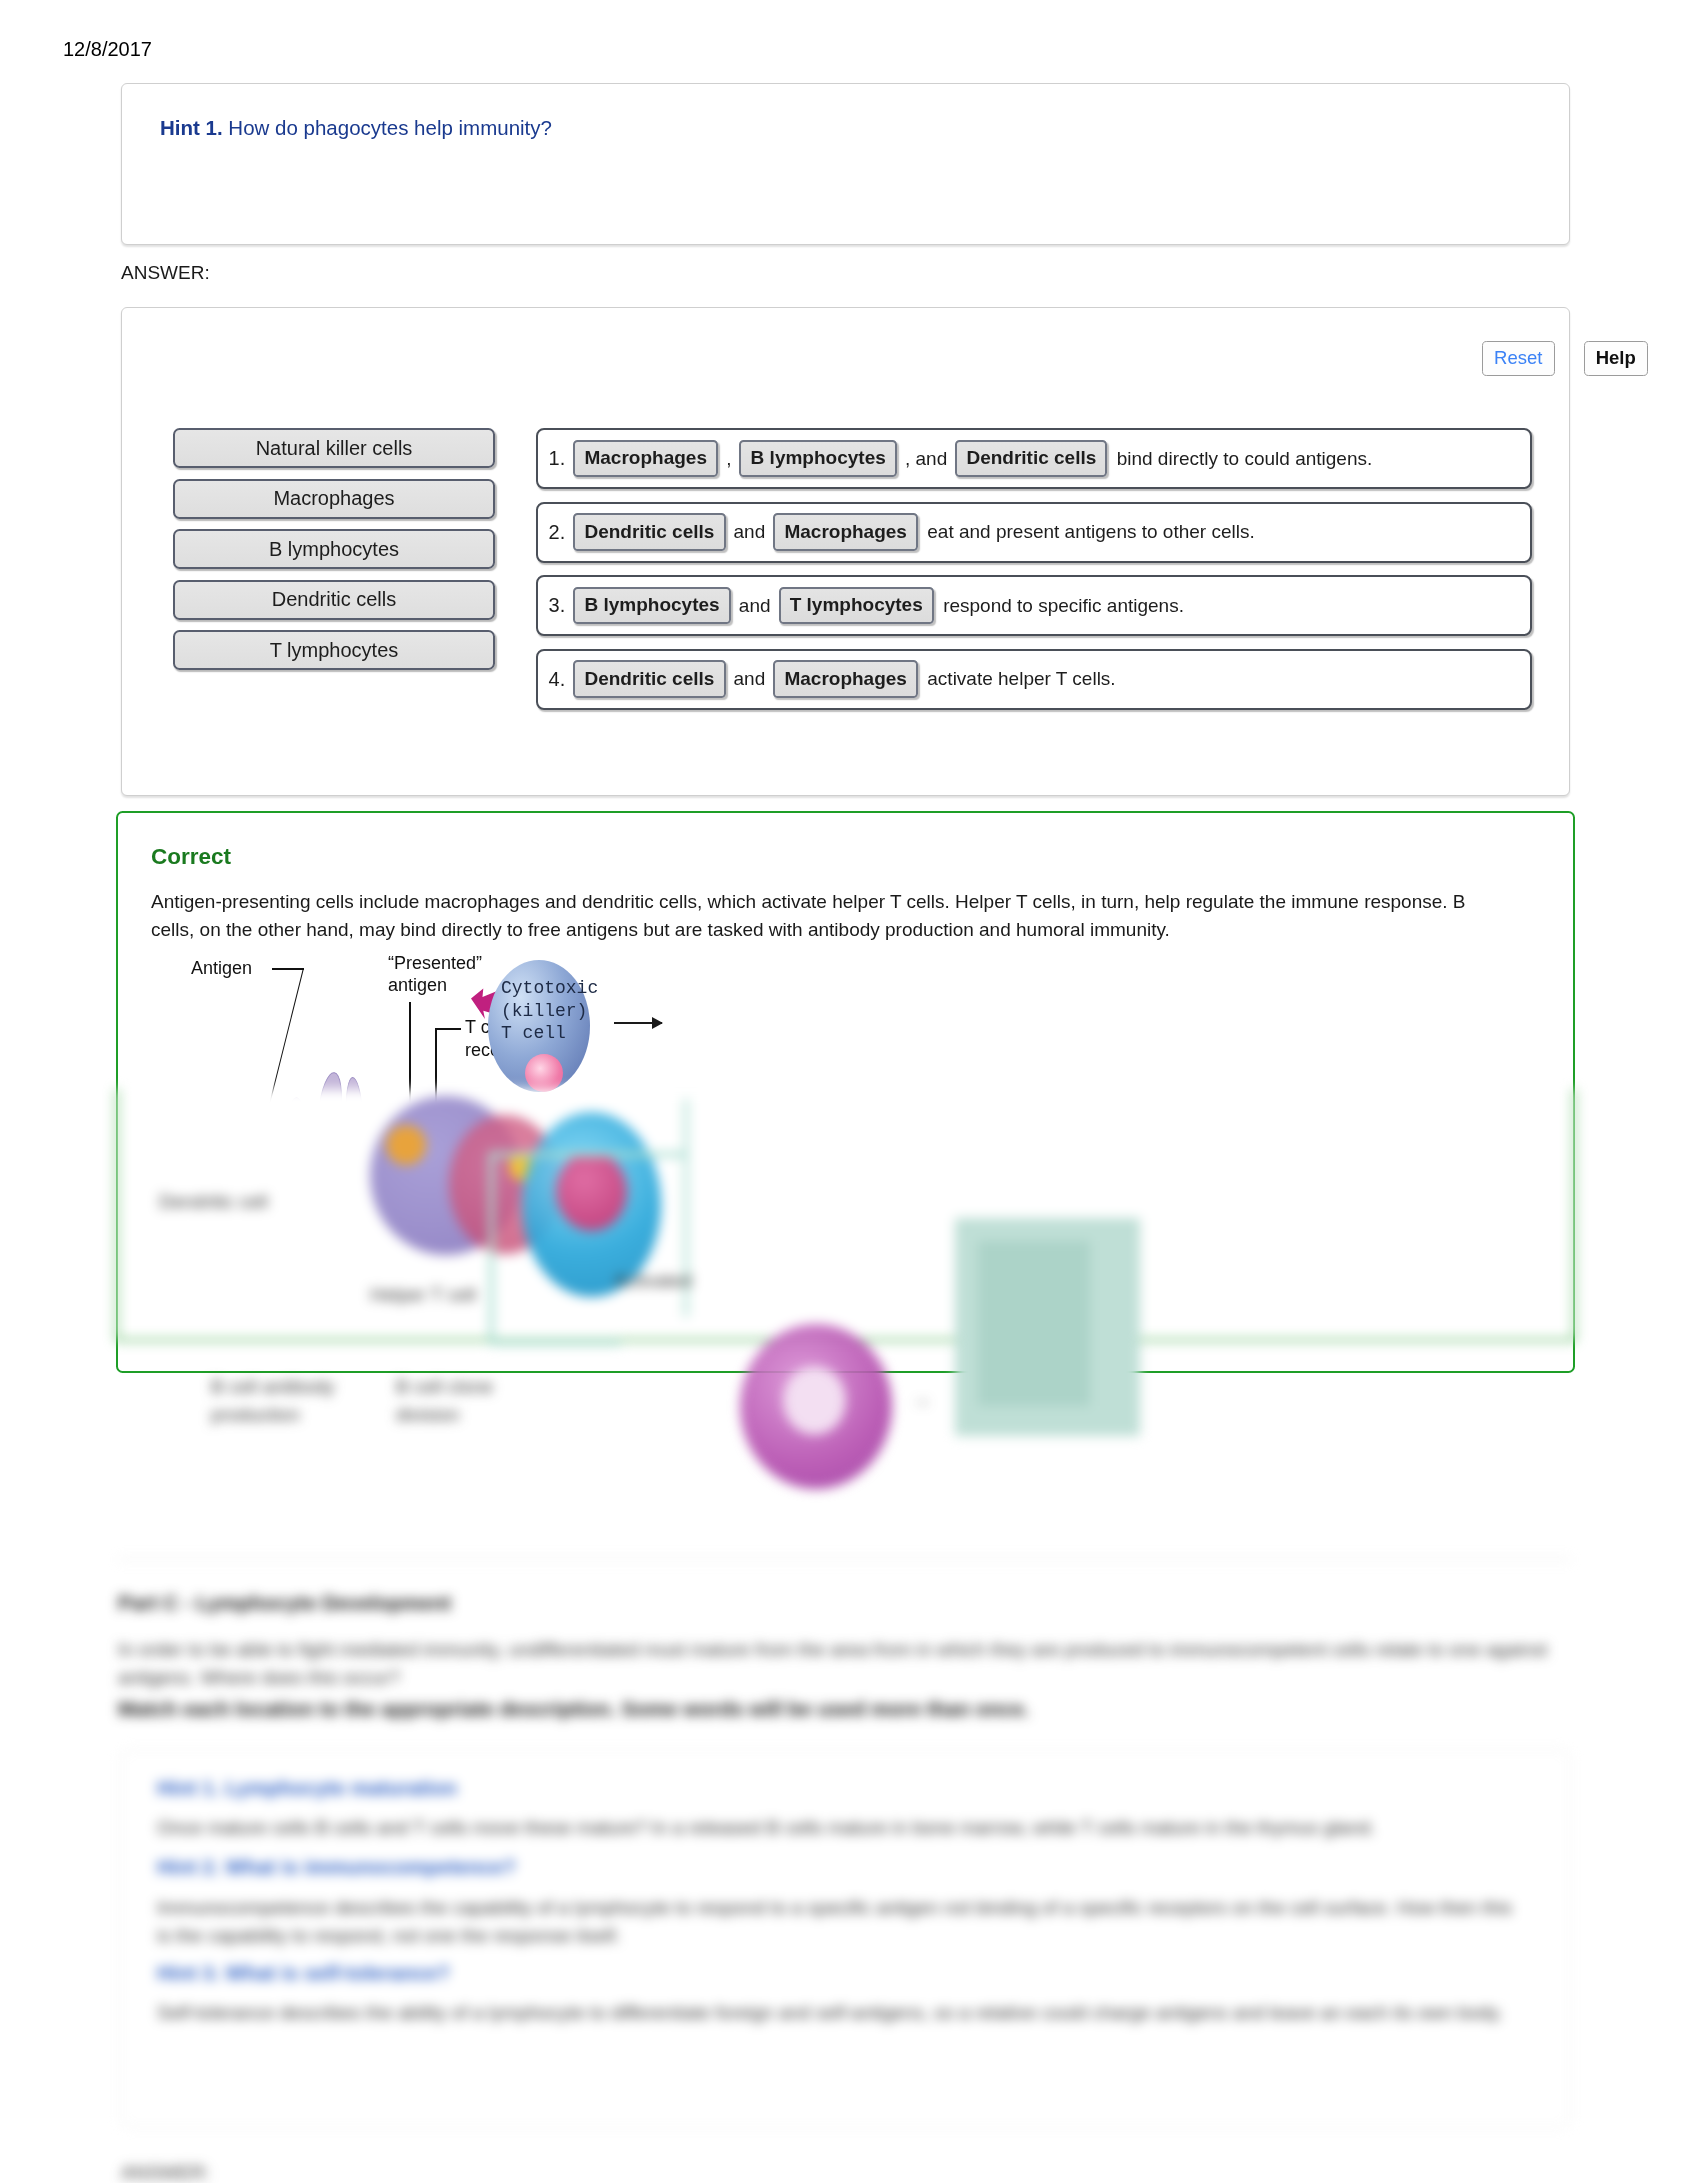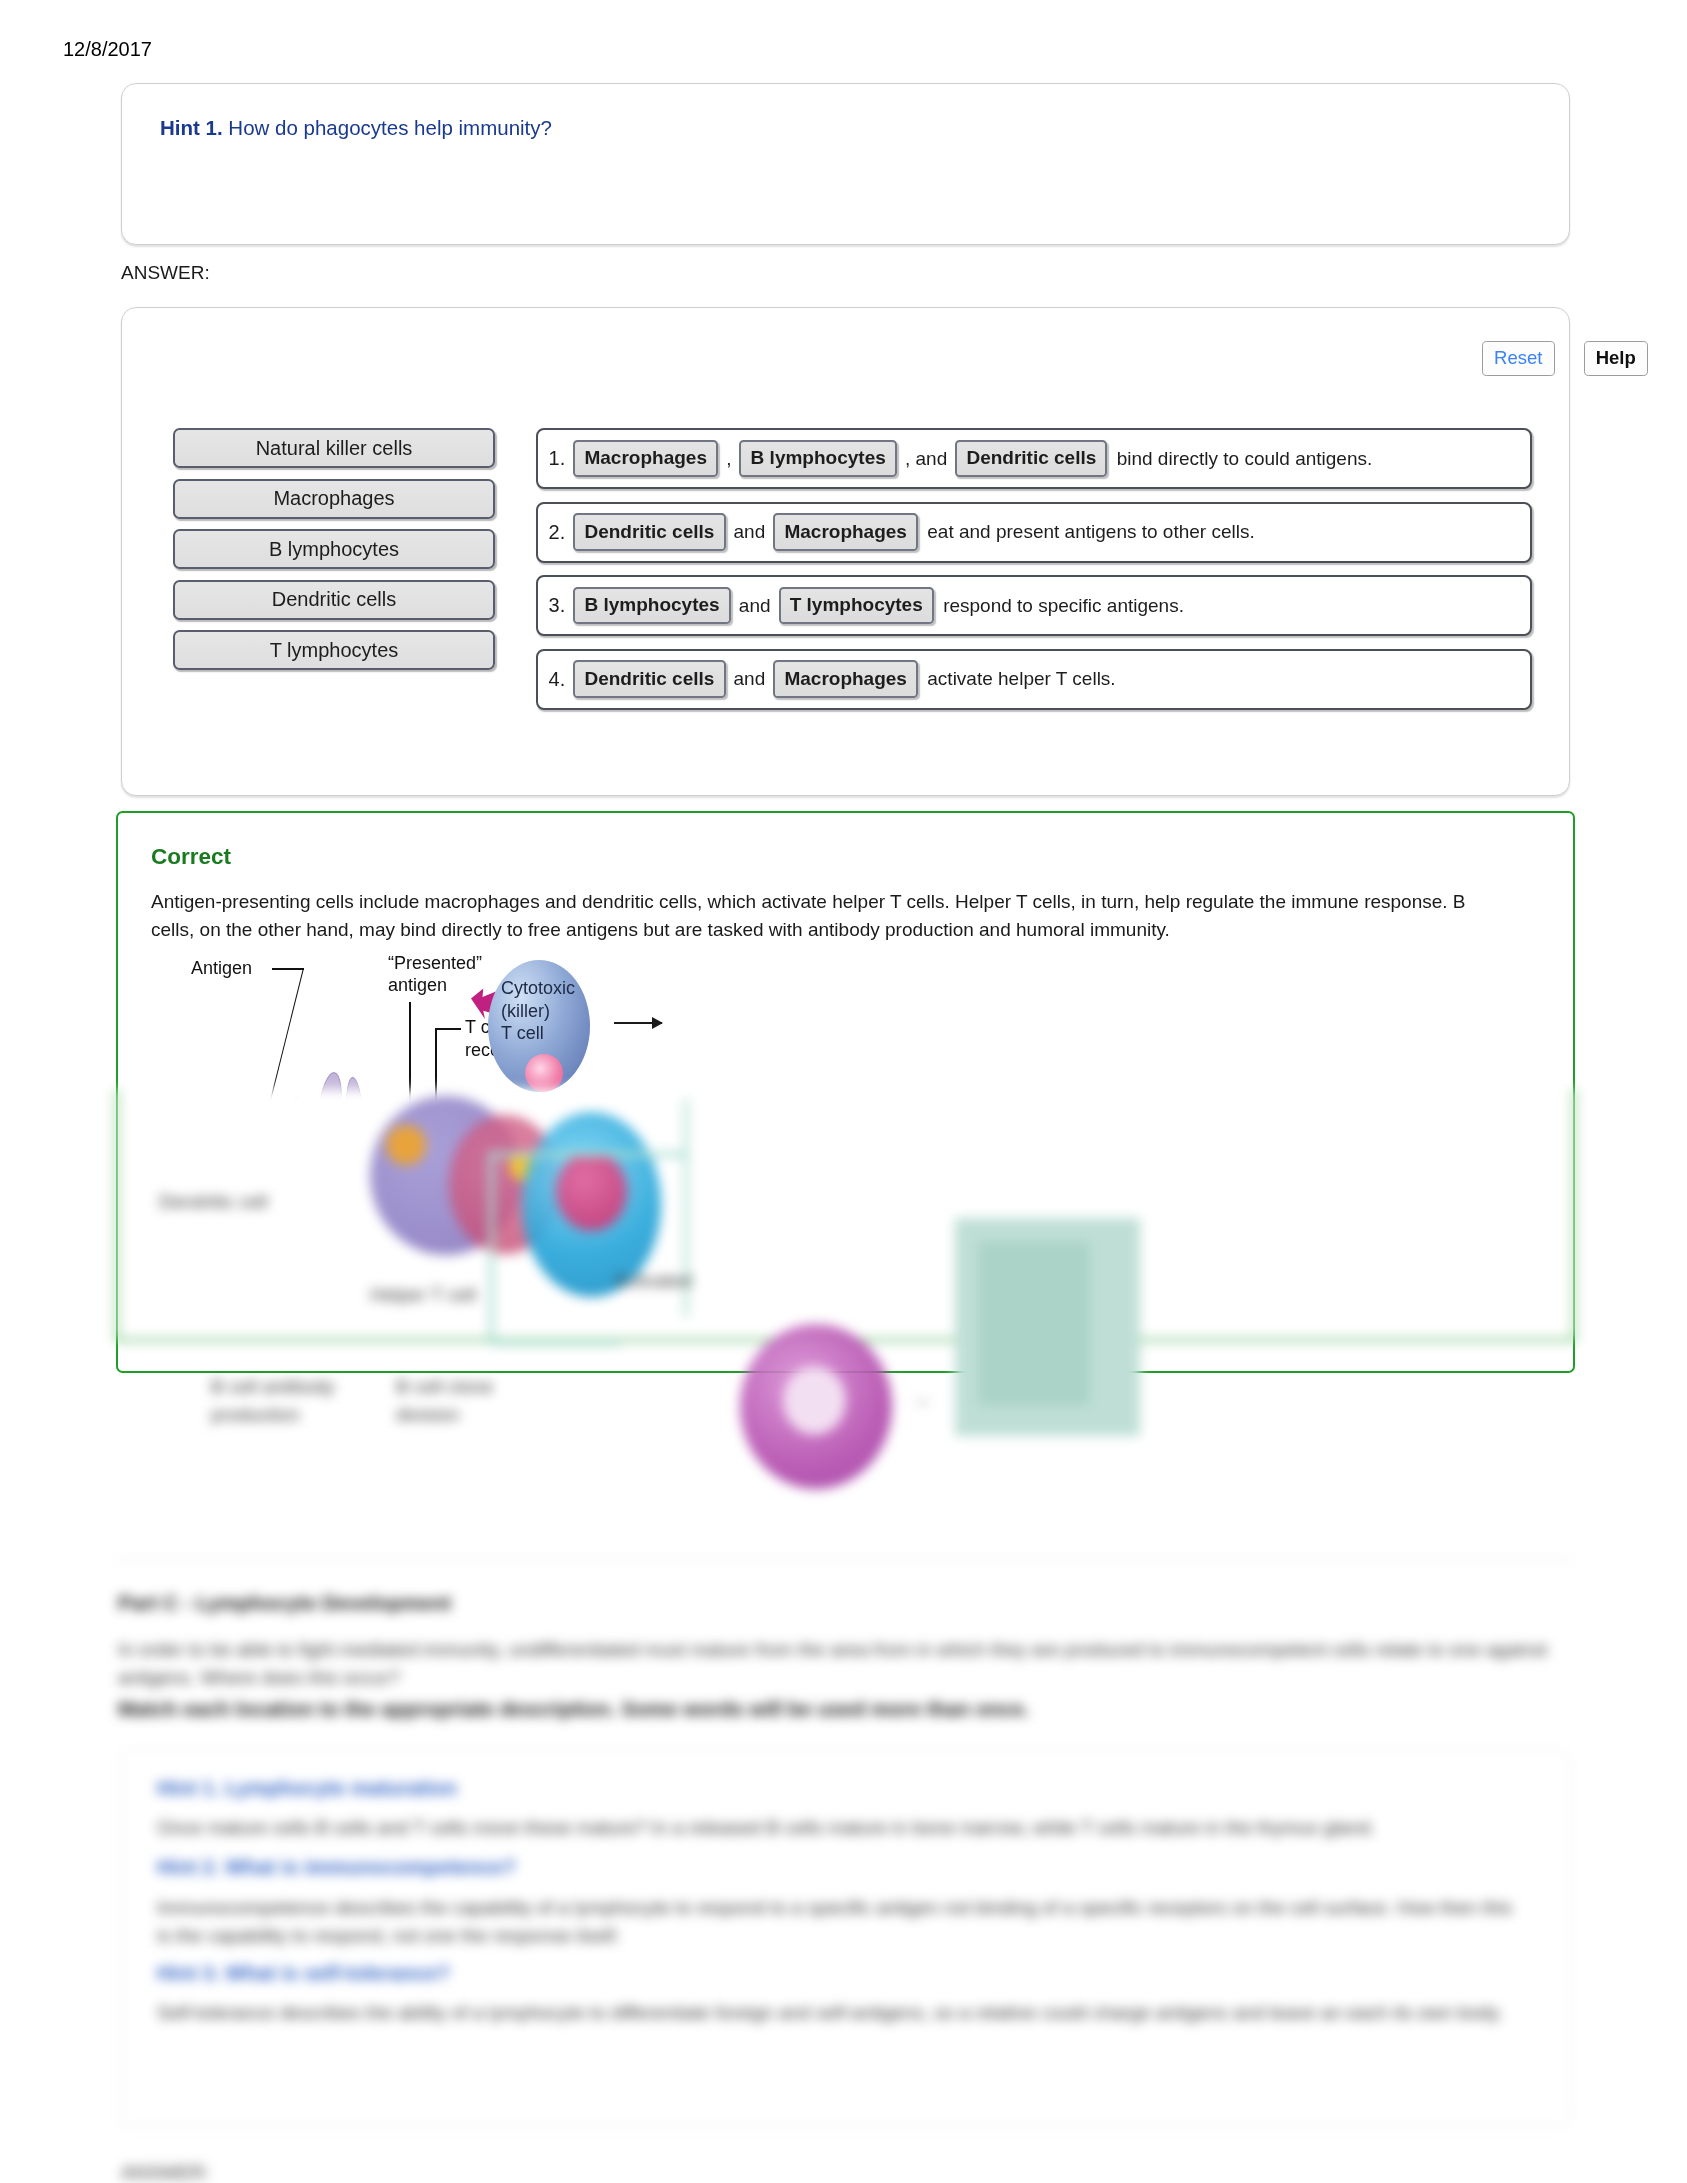--- a/index.html
+++ b/index.html
@@ -25,21 +25,21 @@
     color: #000;
   }
   .print-date { position: absolute; left: 63px; top: 0; }
   .print-title { position: absolute; left: 0; right: 0; text-align: center; top: 0; }
 
   
   .panel {
     position: absolute;
     background: #fff;
     border: 1.3px solid #cfcfcf;
-    border-radius: 15px;
+    border-radius: 6px;
     box-shadow: 0 2px 2px rgba(0,0,0,0.12);
   }
 
   
   #hint-box { left: 121px; top: 83px; width: 1449px; height: 162px; }
   .hint-title {
     position: absolute; left: 38px; top: 32px;
     font-size: 20.5px; color: #1a3a8f;
   }
   .hint-title b { font-weight: bold; }
@@ -329,21 +329,21 @@
 
       <div class="dendrite" style="left:99px; top:152px; width:17px; height:50px; transform:rotate(-6deg);"></div>
       <div class="dendrite" style="left:127px; top:127px; width:22.5px; height:79px; transform:rotate(7deg);"></div>
       <div class="dendrite" style="left:155px; top:132px; width:17px; height:73px; transform:rotate(-3deg);"></div>
       <div class="dendrite" style="left:182px; top:164px; width:14.5px; height:41px; transform:rotate(10deg);"></div>
       <div class="dendrite" style="left:211px; top:165px; width:13.2px; height:40px;"></div>
 
       <div class="pink-flag"></div>
       <div class="tcell-oval"></div>
       <div class="tcell-nucleus"></div>
-      <div class="fig-label" style="left:310px; top:32px; color:#1d2a45;">Cytotoxic
+      <div class="fig-label" style="left:310px; top:32px; color:#1d2a45;font-family:Liberation Mono, monospace;">Cytotoxic
 (killer)
 T cell</div>
 
       <div class="fig-arrow"></div>
 
     </div>
   </div>
 
   <div id="blur-overlay">
 

